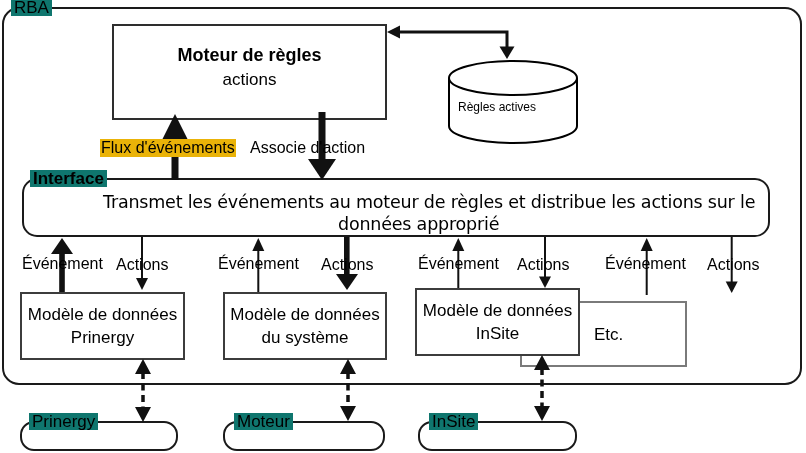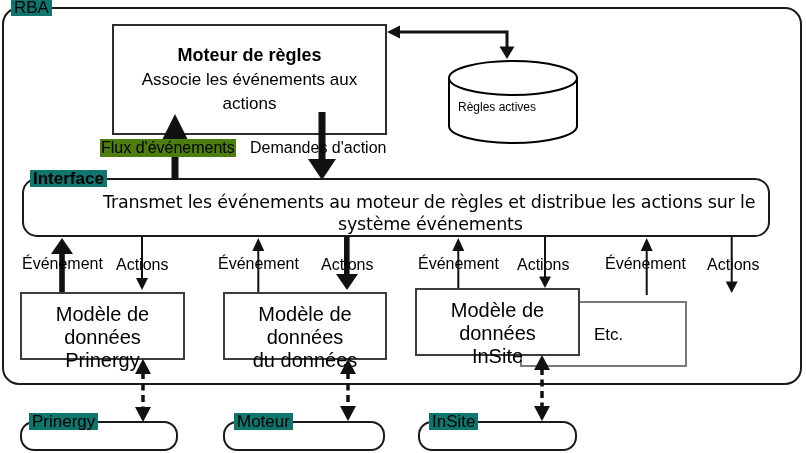--- a/index.html
+++ b/index.html
@@ -7,35 +7,35 @@
     position:relative; width:806px; height:453px; background:#fff;
     font-family:"Liberation Sans", sans-serif; color:#000; overflow:hidden;
   }
   .box { position:absolute; background:#fff; box-sizing:border-box; }
 
   
   #rba-box { left:2px; top:7px; width:800px; height:378px;
              border:2px solid #1a1a1a; border-radius:17px; background:transparent; }
 
   
-  #engine-box { left:112px; top:24px; width:275px; height:111px;
+  #engine-box { left:112px; top:24px; width:275px; height:96px;
                 border:2px solid #2e2e2e; text-align:center; }
   #engine-box .title { font-size:18px; font-weight:bold; margin-top:17px; line-height:25px; }
   #engine-box .sub   { font-size:17px; line-height:24px; }
 
   
   #interface-box { left:22px; top:178px; width:748px; height:59px;
                    border:2px solid #1a1a1a; border-radius:15px; }
   .iface-text { position:absolute; font-family:"DejaVu Sans", sans-serif;
                 font-size:17.5px; white-space:nowrap; letter-spacing:-0.2px;text-align:right; }
   #iface-line1 { left:103px; top:192px; }
   #iface-line2 { left:338px; top:214px; }
 
   
-  .model-box { border:2px solid #3c3c3c; text-align:center; font-size:20px; line-height:23px; }
+  .model-box { border:2px solid #3c3c3c; text-align:center; font-size:17px; line-height:23px; }
   #model-prinergy { left:20px;  top:292px; width:165px; height:68px; padding-top:9px; }
   #model-system   { left:223px; top:292px; width:164px; height:68px; padding-top:9px; }
   #model-insite   { left:415px; top:288px; width:165px; height:68px; padding-top:9px; }
   #etc-box        { left:520px; top:301px; width:167px; height:66px; border:2px solid #7a7a7a; }
   #etc-box .etc-label { position:absolute; left:72px; top:22px; font-size:17px; }
 
   
   .sys-box { border:2px solid #1a1a1a; border-radius:14px; background:#fff; }
   #sys-prinergy { left:20px;  top:421px; width:158px; height:30px; }
   #sys-windows  { left:223px; top:421px; width:162px; height:30px; }
@@ -45,21 +45,21 @@
   .tag { position:absolute; background:#0f766e; padding:0 3px; font-size:17px;
          line-height:17px; white-space:nowrap; z-index:8; }
   #rba-tag       { left:11px;  top:-1px; }
   #iface-tag     { left:30px;  top:170px;font-weight:bold; }
   #prinergy-tag  { left:29px;  top:413px; }
   #windows-tag   { left:234px; top:413px; }
   #insite-tag    { left:429px; top:413px; }
 
   
   .flow-label { position:absolute; font-size:16px; line-height:18px; white-space:nowrap; z-index:7; }
-  #lbl-flux     { left:100px; top:139px; background:#4d7c0f; padding:0 1px; }
+  #lbl-flux     { left:100px; top:139px; background:#eab308; padding:0 1px; }
   #lbl-demandes { left:250px; top:139px; }
   #lbl-ev1  { left:22px;  top:255px; }
   #lbl-ac1  { left:116px; top:256px; }
   #lbl-ev2  { left:218px; top:255px; }
   #lbl-ac2  { left:321px; top:256px; }
   #lbl-ev3  { left:418px; top:255px; }
   #lbl-ac3  { left:517px; top:256px; }
   #lbl-ev4  { left:605px; top:255px; }
   #lbl-ac4  { left:707px; top:256px; }
 
@@ -70,36 +70,35 @@
 </style>
 </head>
 <body>
 
 <div id="canvas">
 
   <div class="box" id="rba-box"></div>
 
   <div class="box" id="engine-box">
     <div class="title">Moteur de règles</div>
-    <div class="sub">Associe les événements aux</div>
     <div class="sub">actions</div>
   </div>
 
   <div class="box" id="interface-box"></div>
 
   <div class="box" id="etc-box">
     <span class="etc-label">Etc.</span>
   </div>
   <div class="box model-box" id="model-prinergy">
     <div>Modèle de données</div>
     <div>Prinergy</div>
   </div>
   <div class="box model-box" id="model-system">
     <div>Modèle de données</div>
-    <div>du données</div>
+    <div>du système</div>
   </div>
   <div class="box model-box" id="model-insite">
     <div>Modèle de données</div>
     <div>InSite</div>
   </div>
 
   <div class="box sys-box" id="sys-prinergy"></div>
   <div class="box sys-box" id="sys-windows"></div>
   <div class="box sys-box" id="sys-insite"></div>
 
@@ -181,24 +180,24 @@
 
   <div class="tag" id="rba-tag">RBA</div>
   <div class="tag" id="iface-tag">Interface</div>
   <div class="tag" id="prinergy-tag">Prinergy</div>
   <div class="tag" id="windows-tag">Moteur</div>
   <div class="tag" id="insite-tag">InSite</div>
 
   <div id="db-label">Règles actives</div>
 
   <div class="iface-text" id="iface-line1">Transmet les événements au moteur de règles et distribue les actions sur le</div>
-  <div class="iface-text" id="iface-line2">système événements</div>
+  <div class="iface-text" id="iface-line2">données approprié</div>
 
   <div class="flow-label" id="lbl-flux">Flux d'événements</div>
-  <div class="flow-label" id="lbl-demandes">Demandes d'action</div>
+  <div class="flow-label" id="lbl-demandes">Associe d'action</div>
 
   <div class="flow-label" id="lbl-ev1">Événement</div>
   <div class="flow-label" id="lbl-ac1">Actions</div>
   <div class="flow-label" id="lbl-ev2">Événement</div>
   <div class="flow-label" id="lbl-ac2">Actions</div>
   <div class="flow-label" id="lbl-ev3">Événement</div>
   <div class="flow-label" id="lbl-ac3">Actions</div>
   <div class="flow-label" id="lbl-ev4">Événement</div>
   <div class="flow-label" id="lbl-ac4">Actions</div>
 

